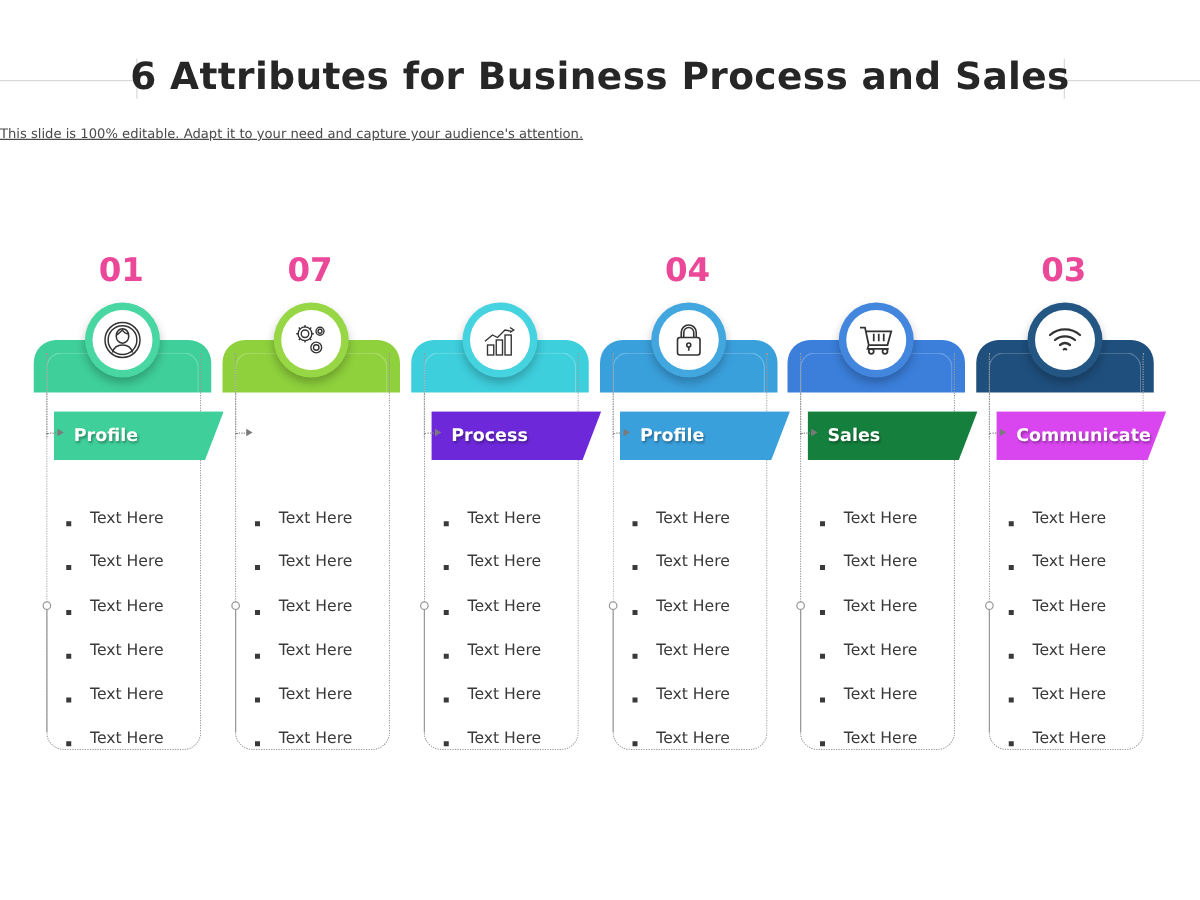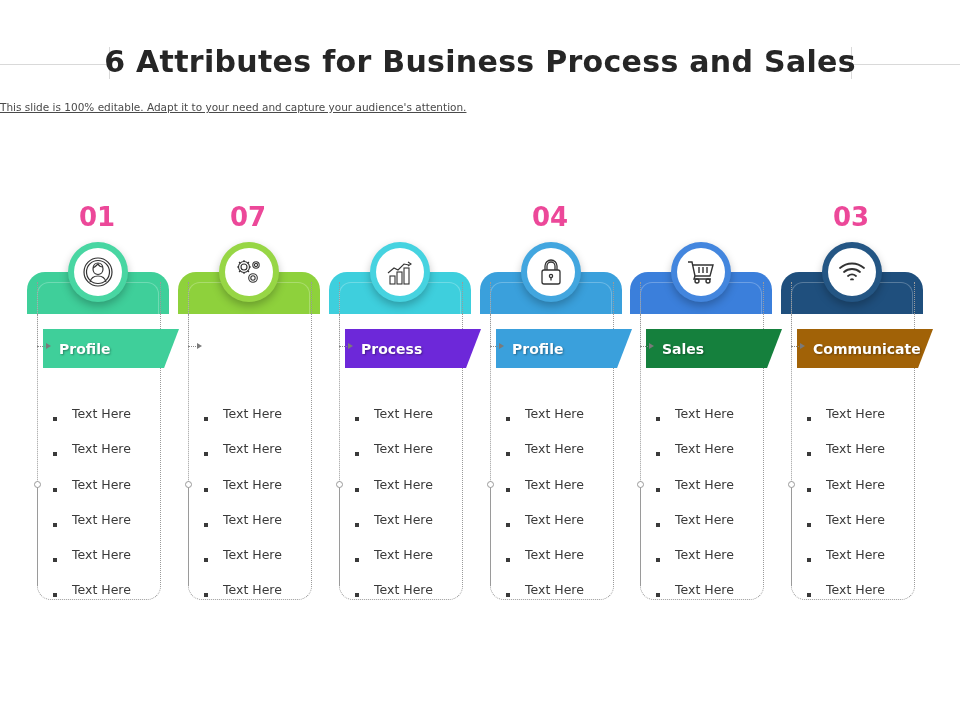--- a/index.html
+++ b/index.html
@@ -373,21 +373,21 @@
             <path d="M12 20c2.5-2 5.5-2 8 0"></path>
             <path d="M15 23.5c.6-.4 1.4-.4 2 0"></path>
           </svg>
         </div>
     </div>
     <div class="body-outline-left"></div>
     <div class="body-outline-right"></div>
     <div class="body-outline"></div>
     <div class="solid-left"></div>
     <div class="node"></div>
-    <div class="banner" style="background:#a16207">
+    <div class="banner" style="background:#d946ef">
         <span>Communicate</span>
       </div>
     <div class="arrow"></div>
     <div class="arrow-head"></div>
     <ul class="items">
         <li>
           <span class="dot"></span>
           <span>Text Here</span>
         </li>
         <li>

